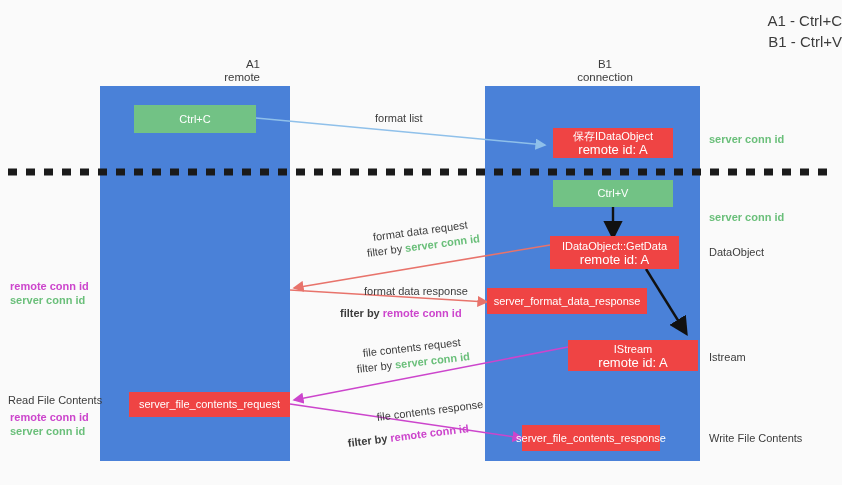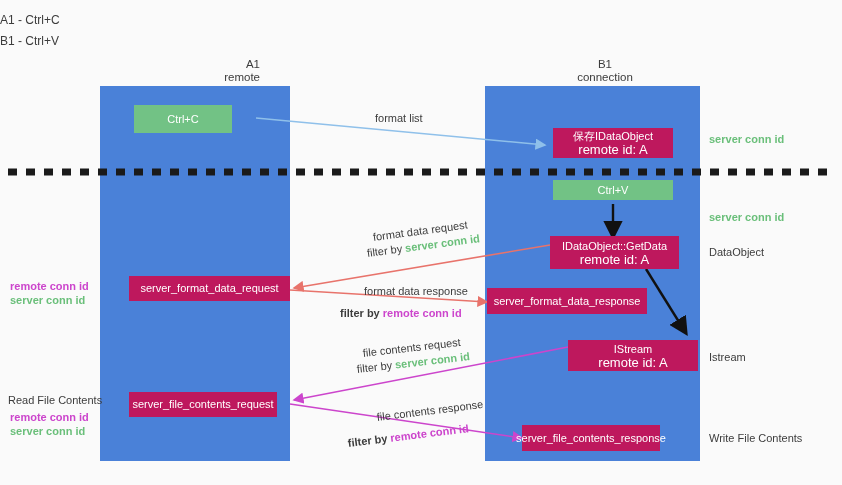--- a/index.html
+++ b/index.html
@@ -24,41 +24,41 @@
     text-align:center;
     color:#3c3c3c;
     font-size:11.5px;
     line-height:13px;
     white-space:pre-line;
   }
 
   .title{
     position:absolute;
     left:0;top:10px;width:842px;
-    text-align:left;
-    color:#3c3c3c;
-    font-size:12px;
+    text-align:right;
+    color:#3c3c3c;
+    font-size:15px;
     line-height:21px;
     white-space:pre-line;
   }
 
   .box{
     position:absolute;
     box-sizing:border-box;
     display:flex;
     flex-direction:column;
     align-items:center;
     justify-content:center;
     color:#ffffff;
     font-size:11px;
     line-height:13px;
     text-align:center;
     padding:2px 4px;
   }
-  .box.orange{background:#be185d;}
+  .box.orange{background:#ef4444;}
   .box.green{background:#72c285;}
   .box .l2{font-size:13px;}
 
   .note{
     position:absolute;
     color:#3c3c3c;
     font-size:11px;
     line-height:14px;
     white-space:nowrap;
   }
@@ -128,52 +128,49 @@
 
     <line x1="290" y1="290" x2="487" y2="302" stroke="#e8736b" stroke-width="1.6" marker-end="url(#ar-red)"></line>
 
     <line x1="568" y1="347" x2="294" y2="400" stroke="#cc45cc" stroke-width="1.6" marker-end="url(#ar-mag)"></line>
 
     <line x1="290" y1="404" x2="522" y2="438" stroke="#cc45cc" stroke-width="1.6" marker-end="url(#ar-mag)"></line>
 
     <line x1="8" y1="172" x2="834" y2="172" stroke="#1a1a1a" stroke-width="7" stroke-dasharray="9 9"></line>
   </svg>
 
-  <div class="box green" style="left:134px;top:105px;width:98px;height:28px;">
+  <div class="box green" style="left:134px;top:105px;width:122px;height:28px;">
     <span>Ctrl+C</span>
   </div>
 
   <div class="box orange" style="left:553px;top:128px;width:120px;height:30px;">
     <span>保存IDataObject</span>
     <span class="l2">remote id: A</span>
   </div>
 
-  <div class="box green" style="left:553px;top:180px;width:120px;height:20px;">
+  <div class="box green" style="left:553px;top:180px;width:120px;height:27px;">
     <span>Ctrl+V</span>
   </div>
 
   <div class="box orange" style="left:550px;top:236px;width:129px;height:33px;">
     <span>IDataObject::GetData</span>
     <span class="l2">remote id: A</span>
   </div>
 
-  <div class="box orange" style="left:129px;top:276px;width:161px;height:25px;">
-    <span>server_format_data_request</span>
-  </div>
 
   <div class="box orange" style="left:487px;top:288px;width:160px;height:26px;">
     <span>server_format_data_response</span>
   </div>
 
   <div class="box orange" style="left:568px;top:340px;width:130px;height:31px;">
     <span>IStream</span>
     <span class="l2">remote id: A</span>
   </div>
 
-  <div class="box orange" style="left:129px;top:392px;width:148px;height:25px;">
+  <div class="box orange" style="left:129px;top:392px;width:161px;height:25px;">
     <span>server_file_contents_request</span>
   </div>
 
   <div class="box orange" style="left:522px;top:425px;width:138px;height:26px;">
     <span>server_file_contents_response</span>
   </div>
 
   <div class="note" style="left:375px;top:111px;">format list</div>
 
   <div class="note rot-a" style="left:372px;top:230px;">format data request</div>

